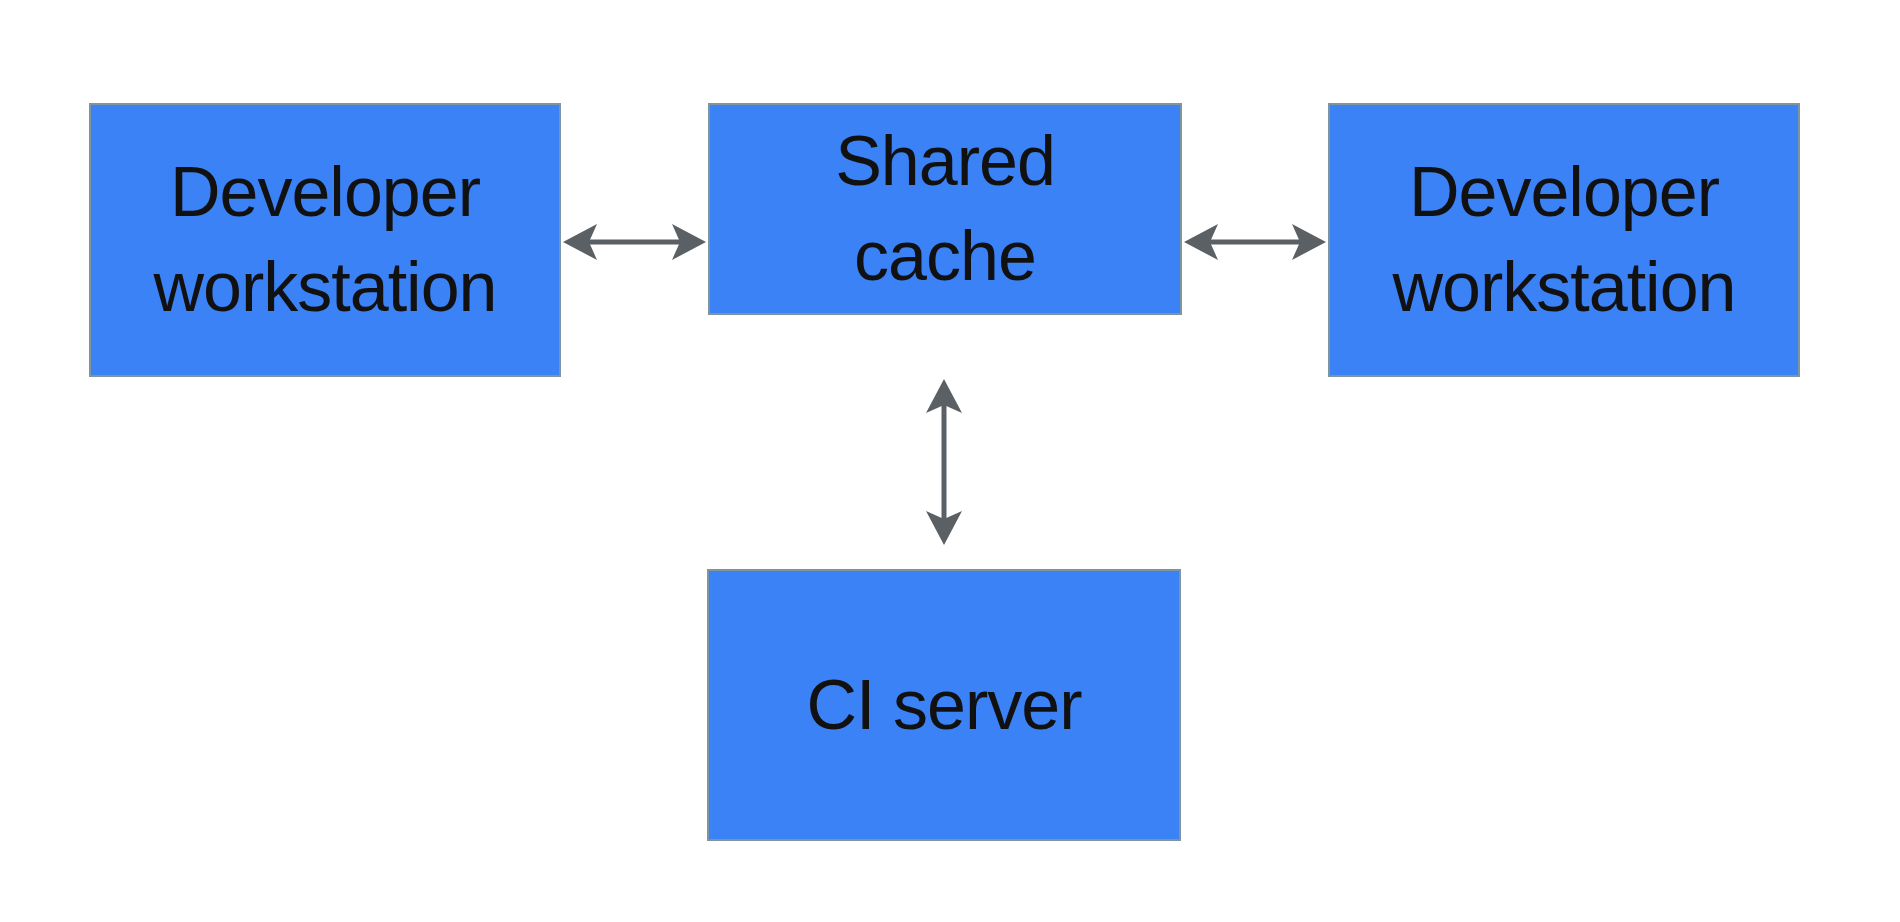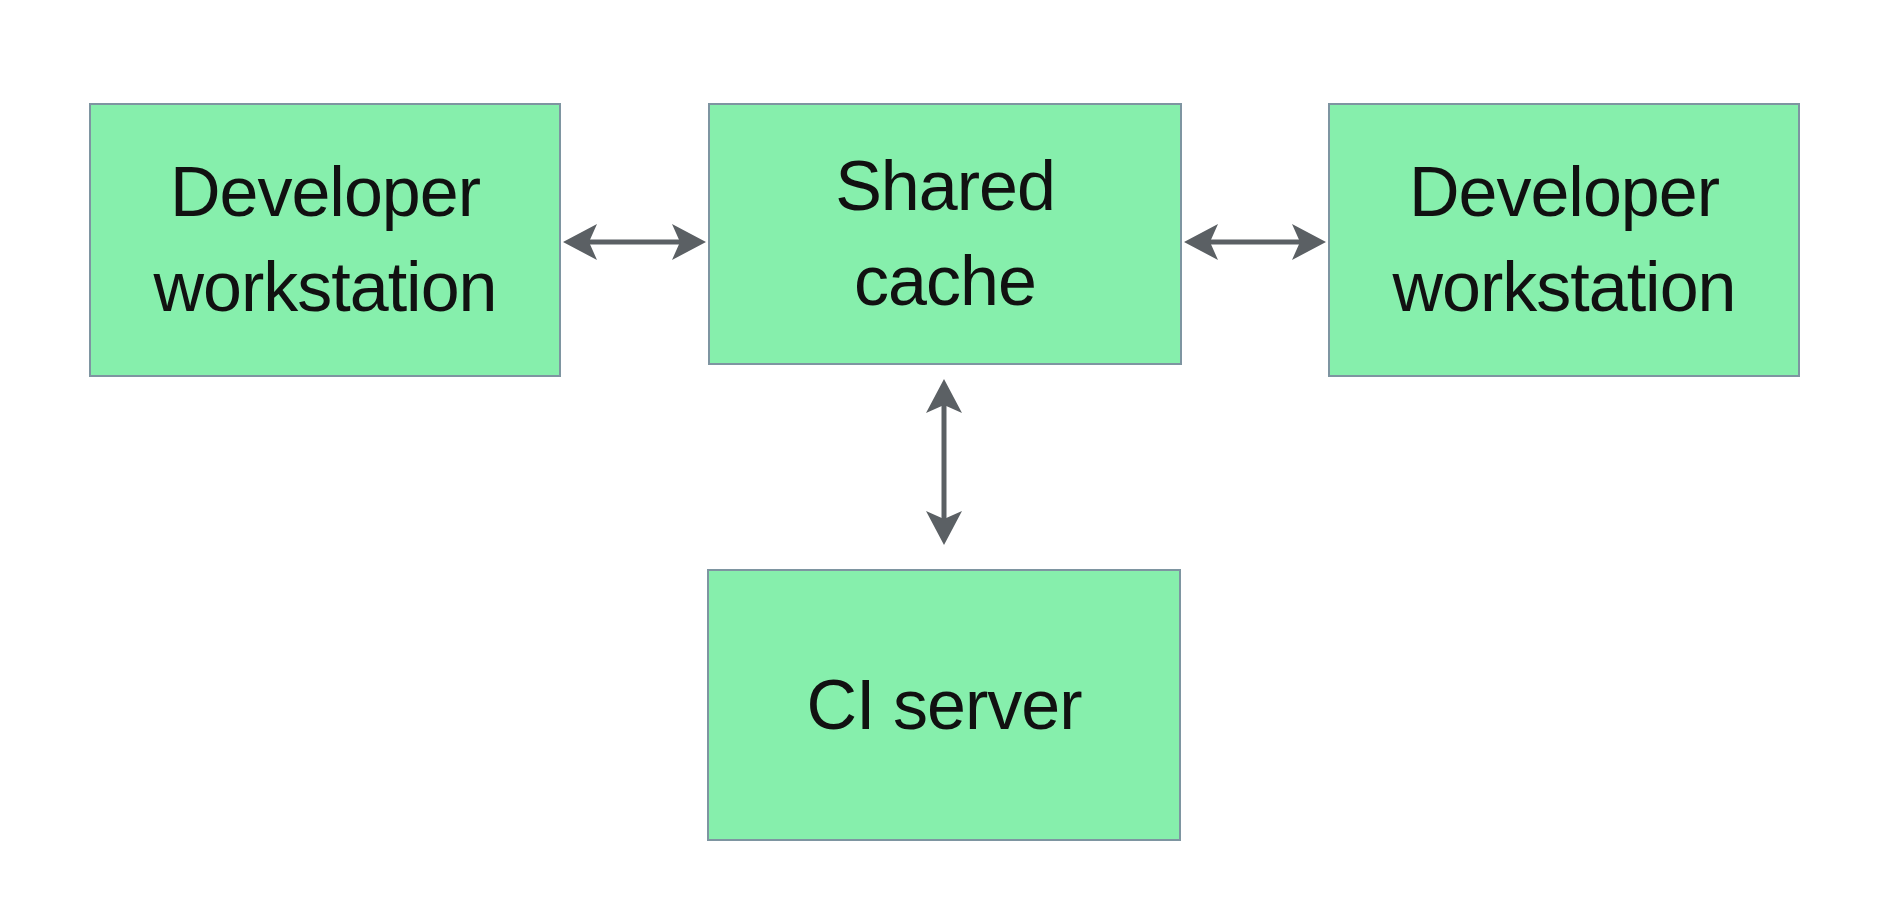--- a/index.html
+++ b/index.html
@@ -19,37 +19,37 @@
     position: absolute;
     left: 0;
     top: 0;
     width: 1900px;
     height: 922px;
     pointer-events: none;
   }
   .node {
     position: absolute;
     box-sizing: border-box;
-    background: #86efac;
+    background: #3b82f6;
     border: 2px solid #7e95a1;
     display: flex;
     align-items: center;
     justify-content: center;
     text-align: center;
   }
   .node-label {
     display: block;
     white-space: pre-line;
     font-size: 70px;
     line-height: 95px;
     letter-spacing: -1px;
     color: #111111;
   }
   .node-dev-left   { left: 89px;   top: 103px; width: 472px; height: 274px; }
-  .node-shared     { left: 708px;  top: 103px; width: 474px; height: 262px; }
+  .node-shared     { left: 708px;  top: 103px; width: 474px; height: 212px; }
   .node-dev-right  { left: 1328px; top: 103px; width: 472px; height: 274px; }
   .node-ci         { left: 707px;  top: 569px; width: 474px; height: 272px; }
 </style>
 </head>
 <body>
 
 <div class="canvas">
 
   <svg class="arrows-layer" viewBox="0 0 1900 922" xmlns="http://www.w3.org/2000/svg">
 

